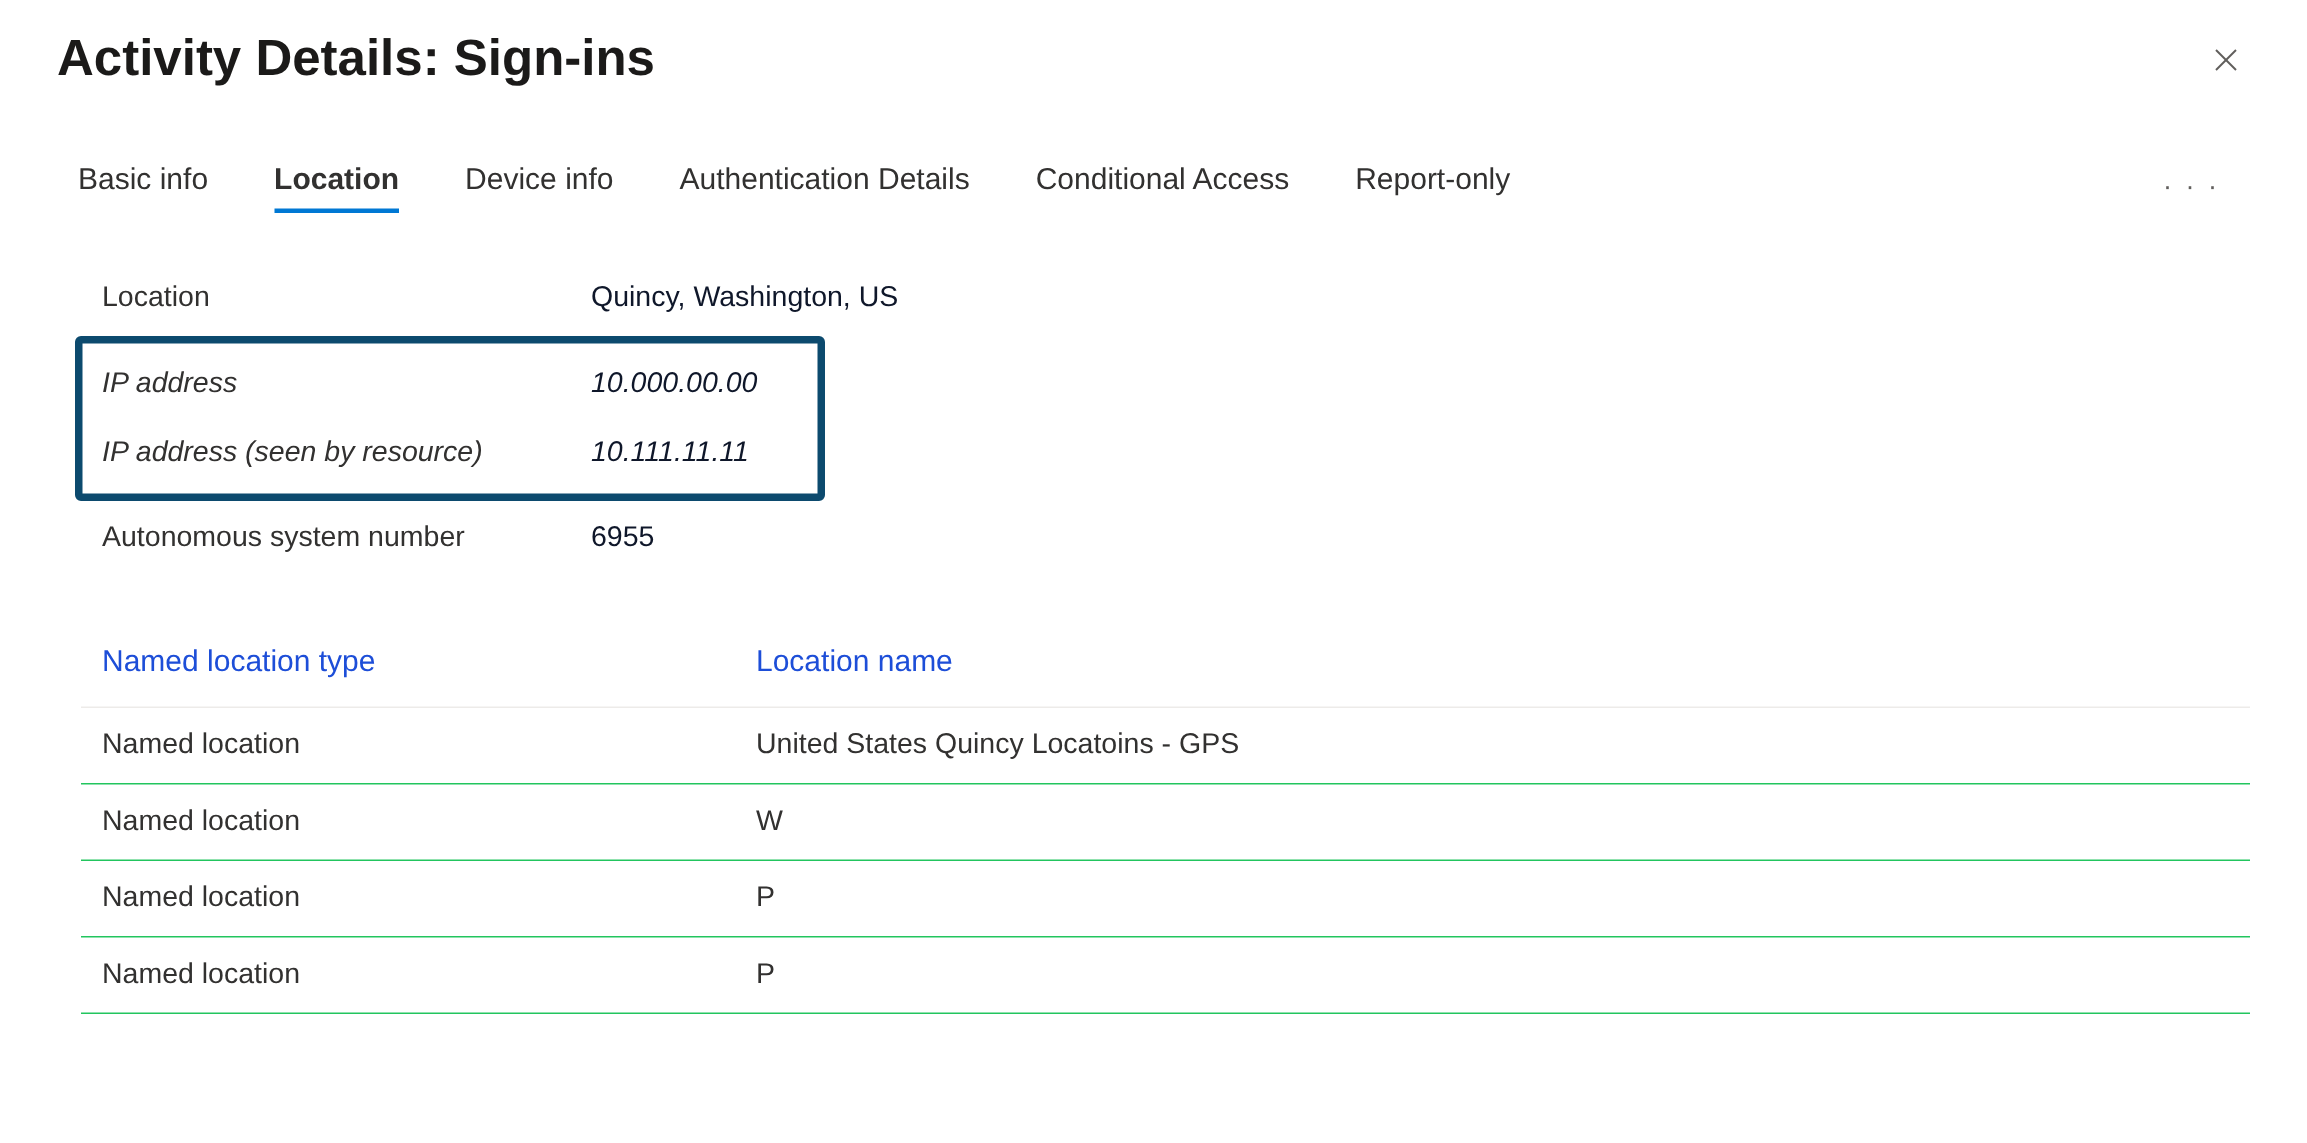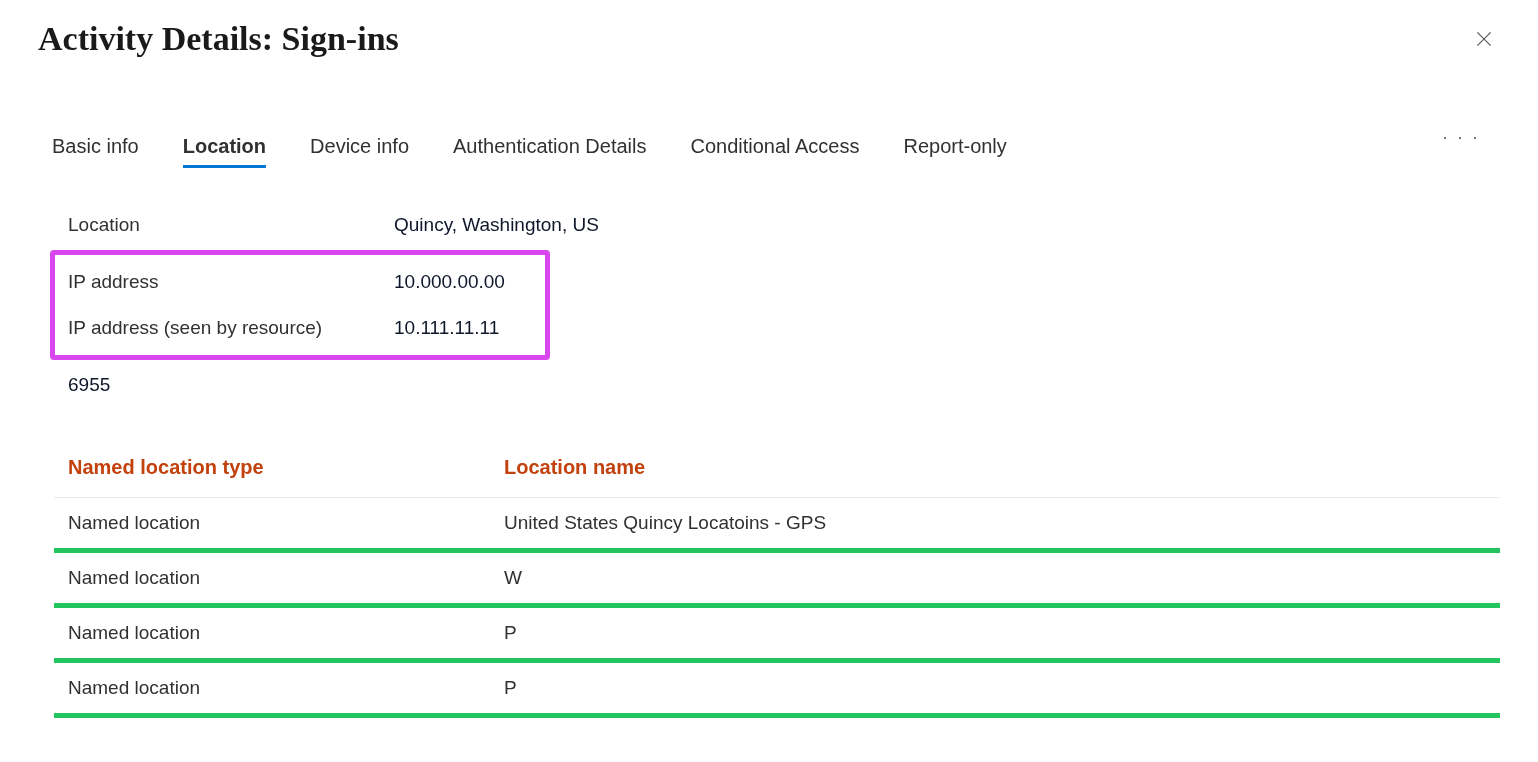--- a/index.html
+++ b/index.html
@@ -11,21 +11,20 @@
       font-family: "Segoe UI", -apple-system, BlinkMacSystemFont, sans-serif;
       background: #ffffff;
       color: #323130;
       padding: 20px 38px;
     }
     .header-row {
       display: flex;
       justify-content: space-between;
       align-items: center;
       margin-bottom: 50px;
-      font-family: Liberation Serif, serif;
     }
     .page-title {
       font-size: 34px;
       font-weight: 700;
       color: #1b1a19;
     }
     .close-btn {
       width: 32px;
       height: 32px;
       display: flex;
@@ -44,21 +43,20 @@
       gap: 44px;
       padding-left: 14px;
       margin-bottom: 34px;
     }
     .tab {
       font-size: 20px;
       color: #323130;
       cursor: pointer;
       padding-bottom: 8px;
       position: relative;
-      margin-top: 27px;
     }
     .tab.active {
       font-weight: 600;
     }
     .tab.active::after {
       content: "";
       position: absolute;
       left: 0;
       right: 0;
       bottom: -2px;
@@ -84,55 +82,56 @@
       color: #323130;
     }
     .detail-label {
       width: 326px;
       flex: 0 0 326px;
     }
     .detail-value {
       color: #0f172a;
     }
     .highlight-box {
-      border: 5px solid #d946ef;
+      border: 5px solid #0c4a6e;
       border-radius: 4px;
       margin-left: -18px;
       padding-left: 13px;
       padding-right: 8px;
       padding-top: 4px;
       padding-bottom: 4px;
       display: inline-block;
       width: 500px;
+      font-style: italic;
     }
     .highlight-box .detail-row {
       padding: 12px 0;
     }
     .table-section {
       margin-top: 32px;
       margin-left: -14px;
     }
     .table {
       width: 100%;
       border-collapse: collapse;
     }
     .table th {
       text-align: left;
       font-size: 20px;
-      font-weight: 700;
-      color: #c2410c;
+      font-weight: 400;
+      color: #1d4ed8;
       padding: 14px 14px 18px 14px;
       border-bottom: 1px solid #edebe9;
     }
     .table td {
       text-align: left;
       font-size: 19px;
       color: #323130;
       padding: 14px;
-      border-bottom: 5px solid #22c55e;
+      border-bottom: 1px solid #22c55e;
     }
     .col-type {
       width: 436px;
     }
   </style>
 </head>
 <body>
 
 <div class="header-row">
   <h1 class="page-title">Activity Details: Sign-ins</h1>
@@ -168,20 +167,21 @@
       <div class="detail-label">IP address</div>
       <div class="detail-value">10.000.00.00</div>
     </div>
     <div class="detail-row">
       <div class="detail-label">IP address (seen by resource)</div>
       <div class="detail-value">10.111.11.11</div>
     </div>
   </div>
 
   <div class="detail-row">
+    <div class="detail-label">Autonomous system number</div>
     <div class="detail-value">6955</div>
   </div>
 
   <div class="table-section">
     <table class="table">
       <thead>
         <tr>
           <th class="col-type">Named location type</th>
           <th>Location name</th>
         </tr>

